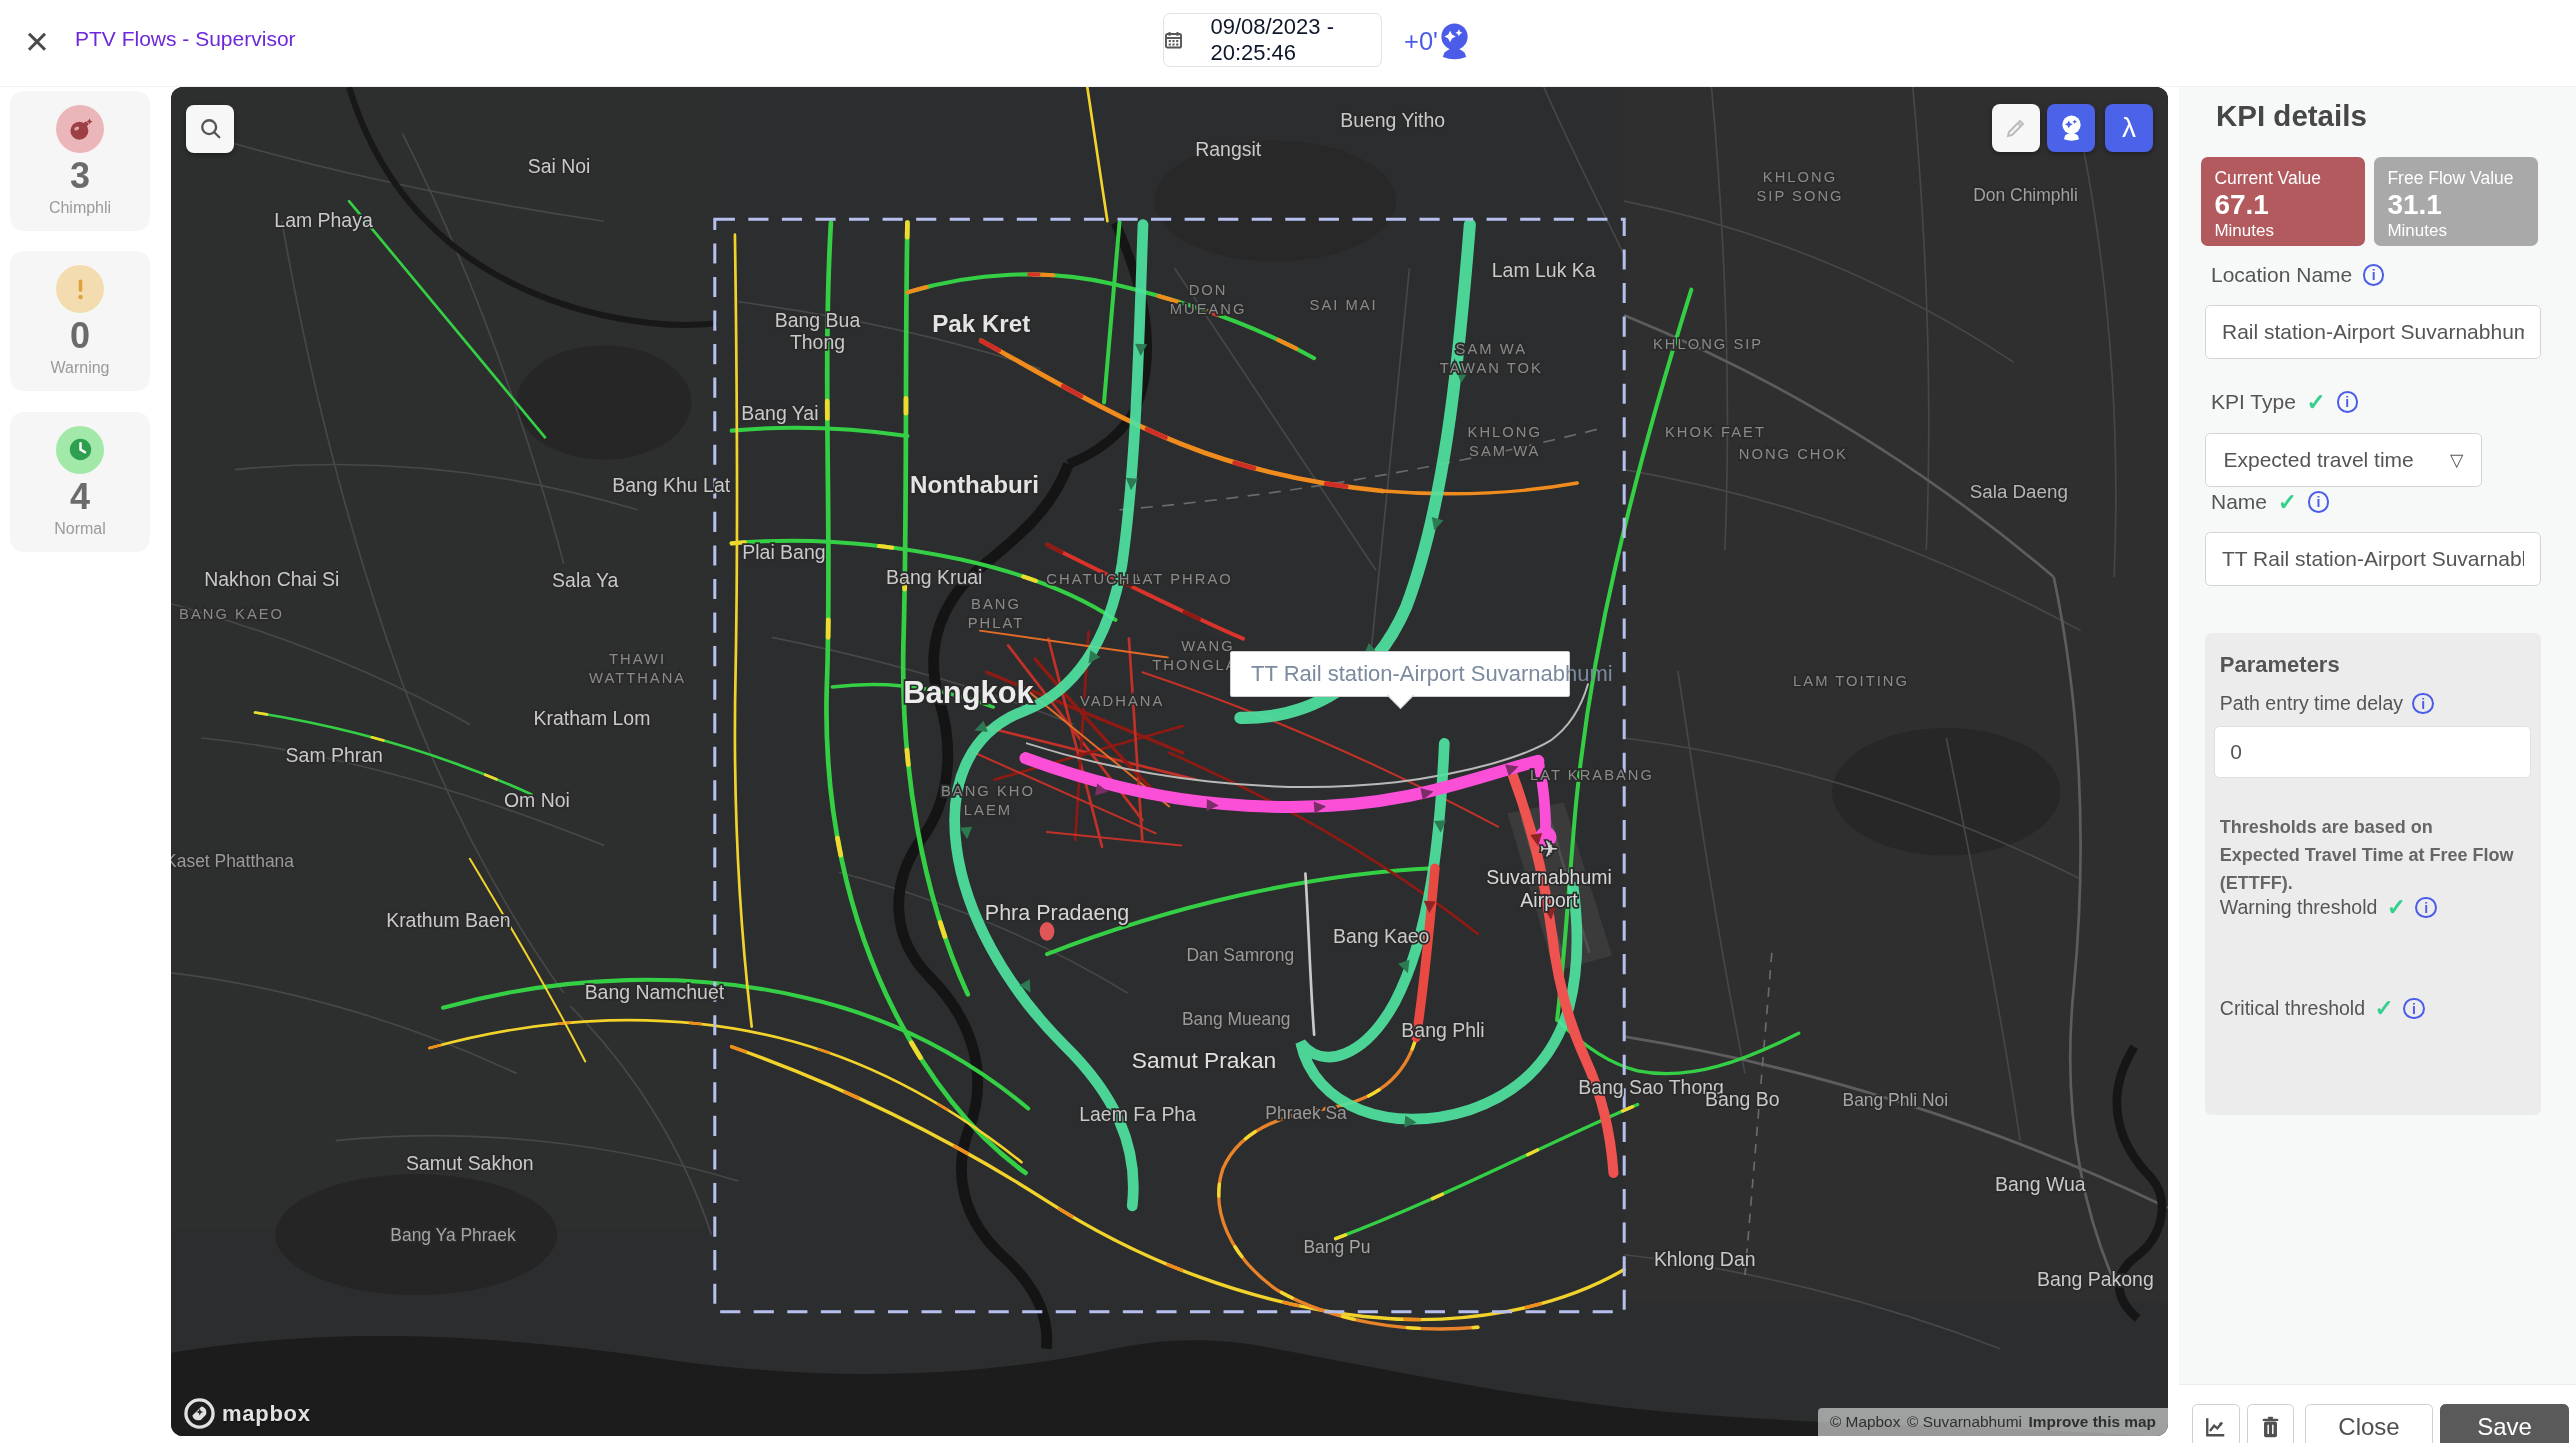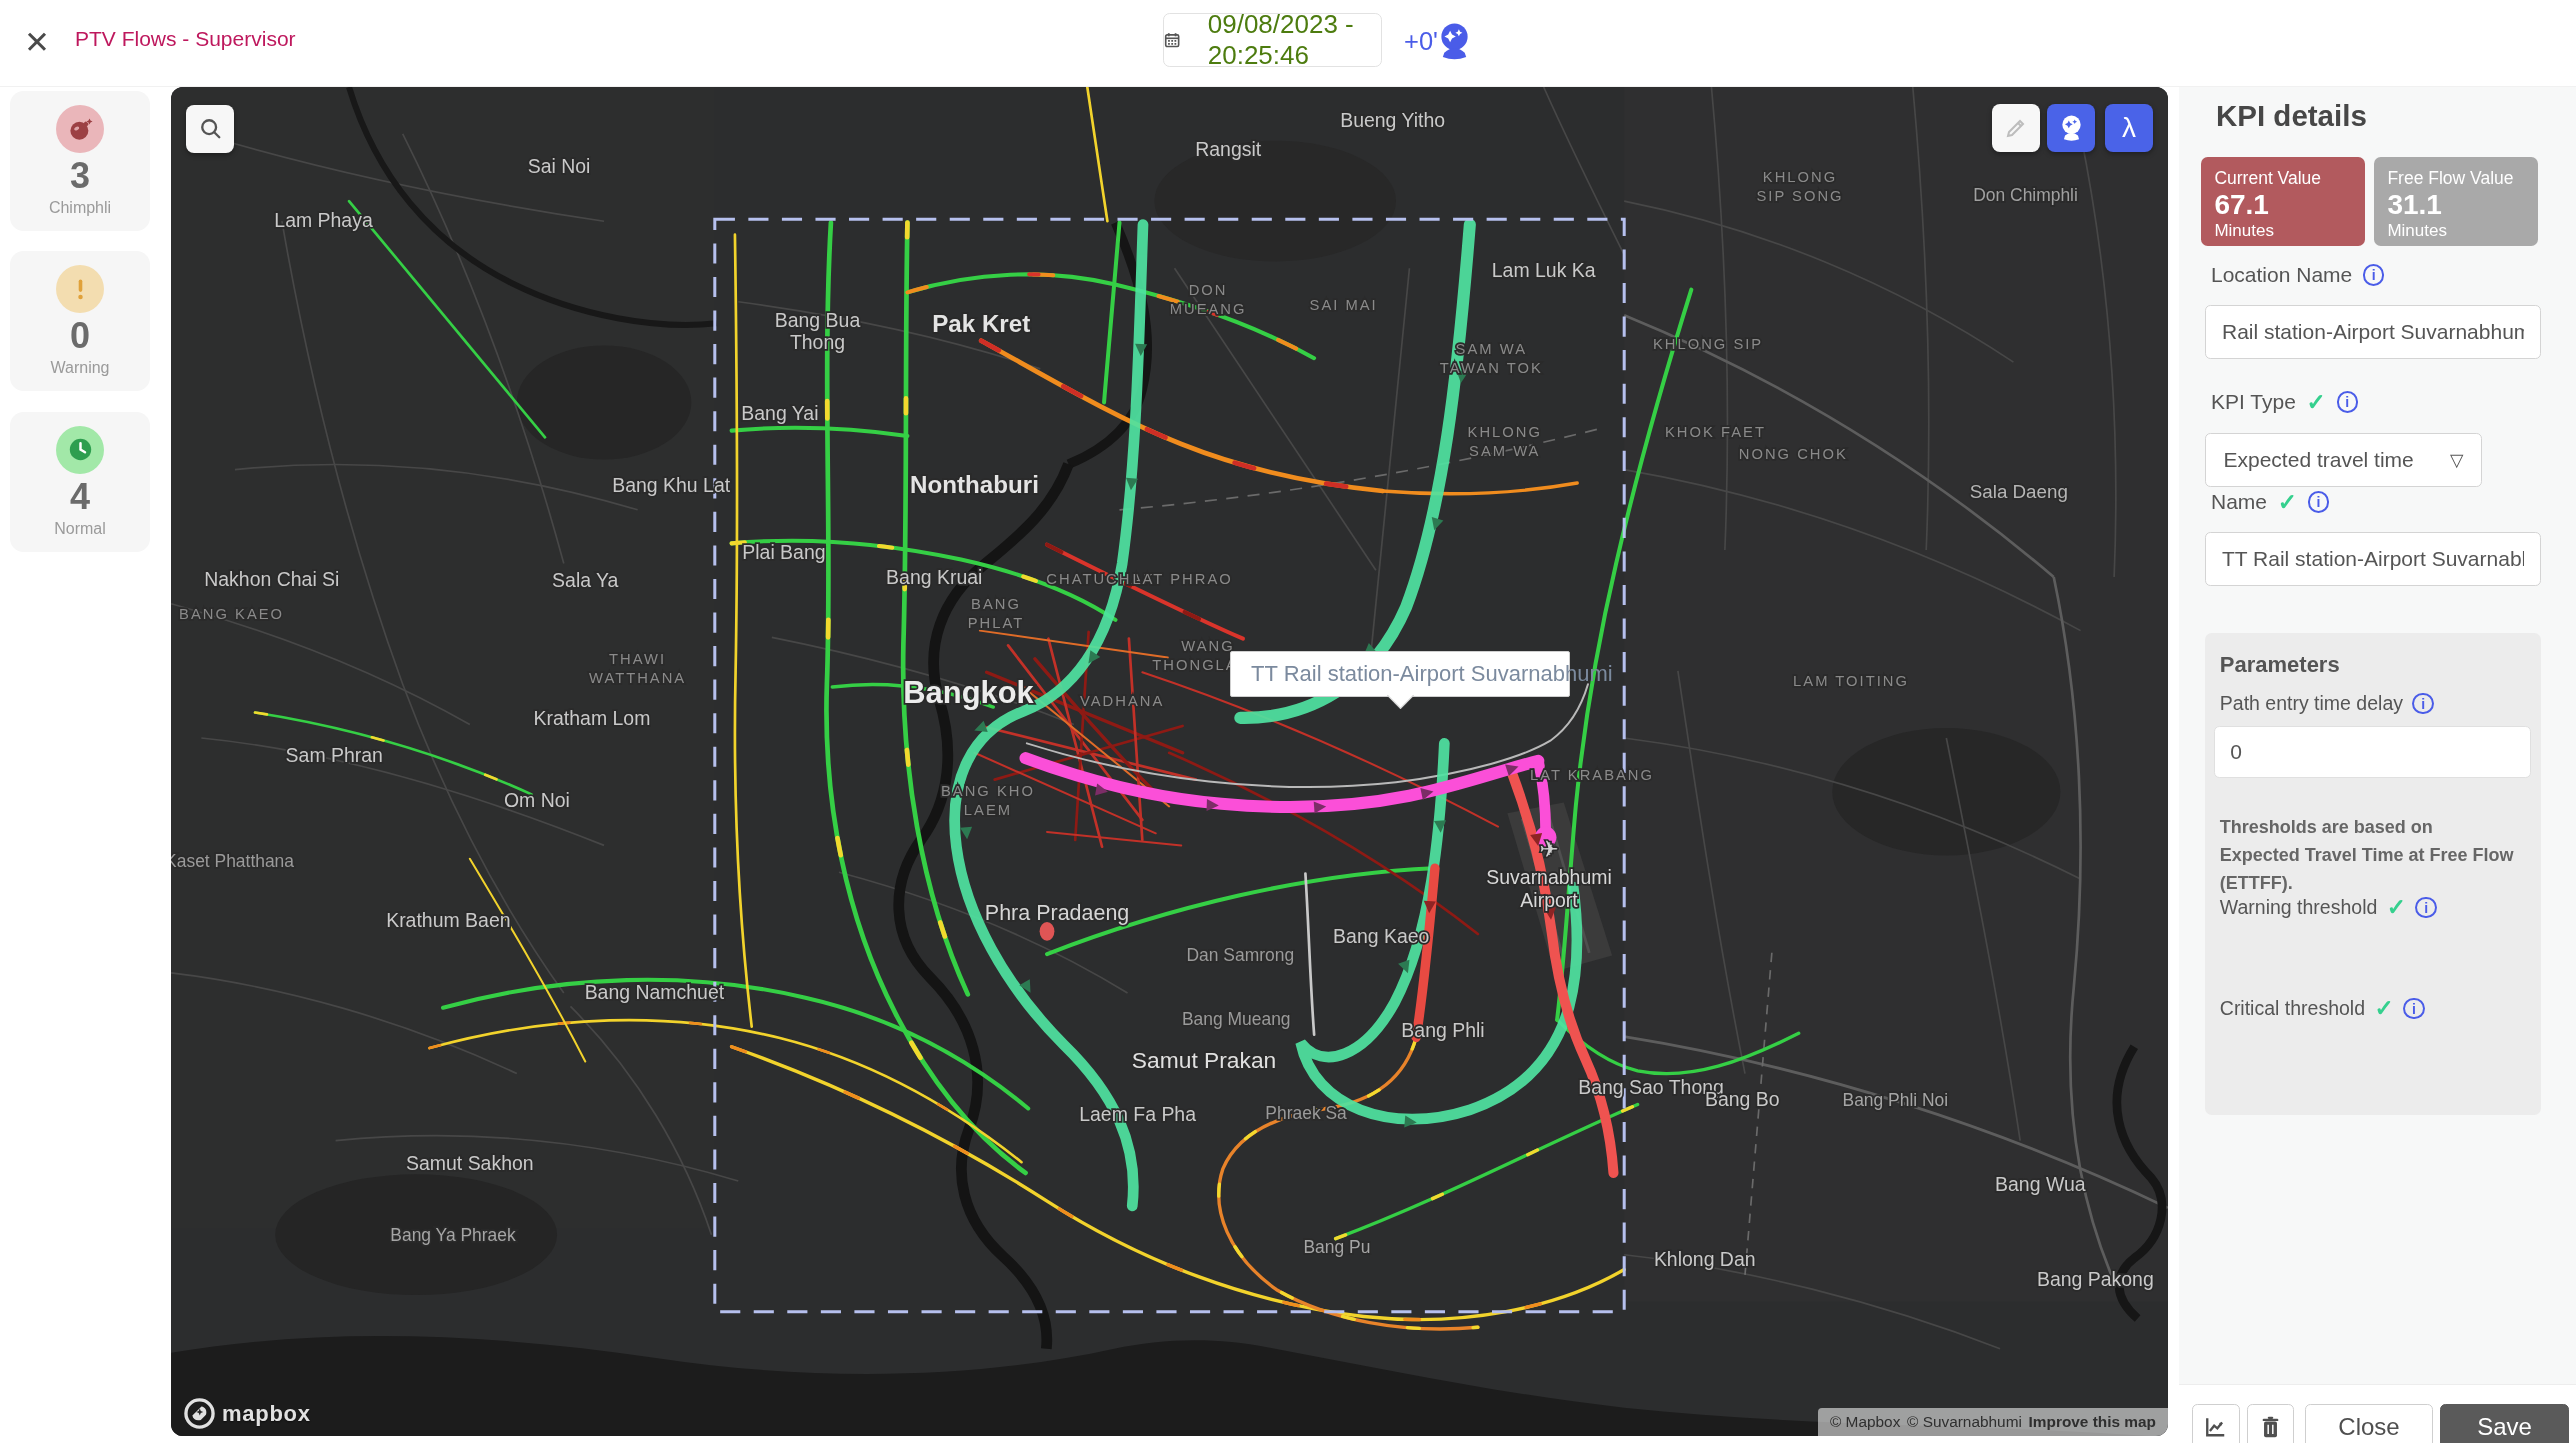--- a/index.html
+++ b/index.html
@@ -1,22 +1,22 @@
 <!DOCTYPE html>
 <html style="font-size:10.7px"><head>
 <meta charset="utf-8">
 <style>
   * { margin:0; padding:0; box-sizing:border-box; }
   html,body { width:2576px; height:1443px; background:#ffffff; font-family:"Liberation Sans", sans-serif; overflow:hidden; }
   
   #header { position:absolute; left:0; top:0; width:2576px; height:87px; background:#fff; border-bottom:1.3px solid #f1f1f1; }
   #close-x { position:absolute; left:20px; top:25.5px; width:34px; height:34px; cursor:pointer; color:#4a4a4a; font-size:31px; line-height:34px; text-align:center; font-weight:300; }
-  #app-title { position:absolute; left:75px; top:27px; font-size:21px; color:#be185d; }
+  #app-title { position:absolute; left:75px; top:27px; font-size:21px; color:#6d28d9; }
   #date-btn { position:absolute; left:1163px; top:13.4px; width:219px; height:54px; border:1.3px solid #e2e2e2; border-radius:6.7px; background:#fff; display:flex; align-items:center; justify-content:center; gap:9.4px; }
-  #date-text { font-size:26px; color:#4d7c0f;margin-left:18px; }
+  #date-text { font-size:22px; color:#0f172a;margin-left:18px; }
   #offset { position:absolute; left:1404px; top:27px; font-size:25.5px; color:#4a5ce8; font-weight:500; }
   #crystal-header { position:absolute; left:1437px; top:21.5px; width:35px; height:38px; }
   
   .status-card { position:absolute; left:10px; width:140px; height:140px; background:#f6f6f6; border-radius:13.4px; display:flex; flex-direction:column; align-items:center; justify-content:center; gap:5.4px; }
   .status-circle { width:48px; height:48px; border-radius:50%; display:flex; align-items:center; justify-content:center; }
   .status-count { font-size:36px; font-weight:700; color:#6b6b6b; line-height:1; }
   .status-label { font-size:16px; color:#9a9a9a; }
   
   #map { position:absolute; left:171px; top:87px; width:1997px; height:1349px; background:#2c2c2c; border-radius:12px; overflow:hidden; }
   #map svg.base { position:absolute; left:0; top:0; }

